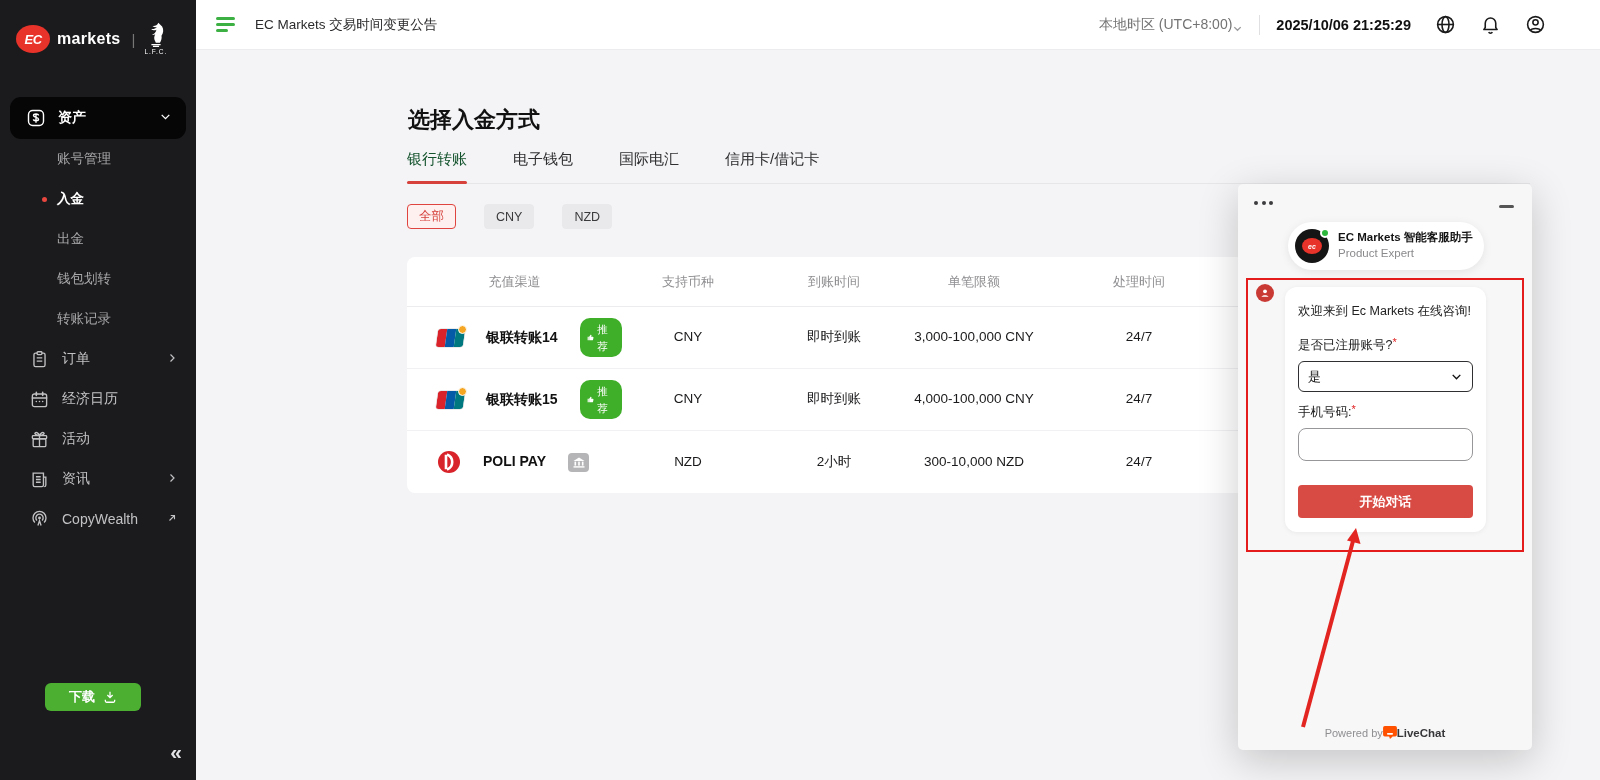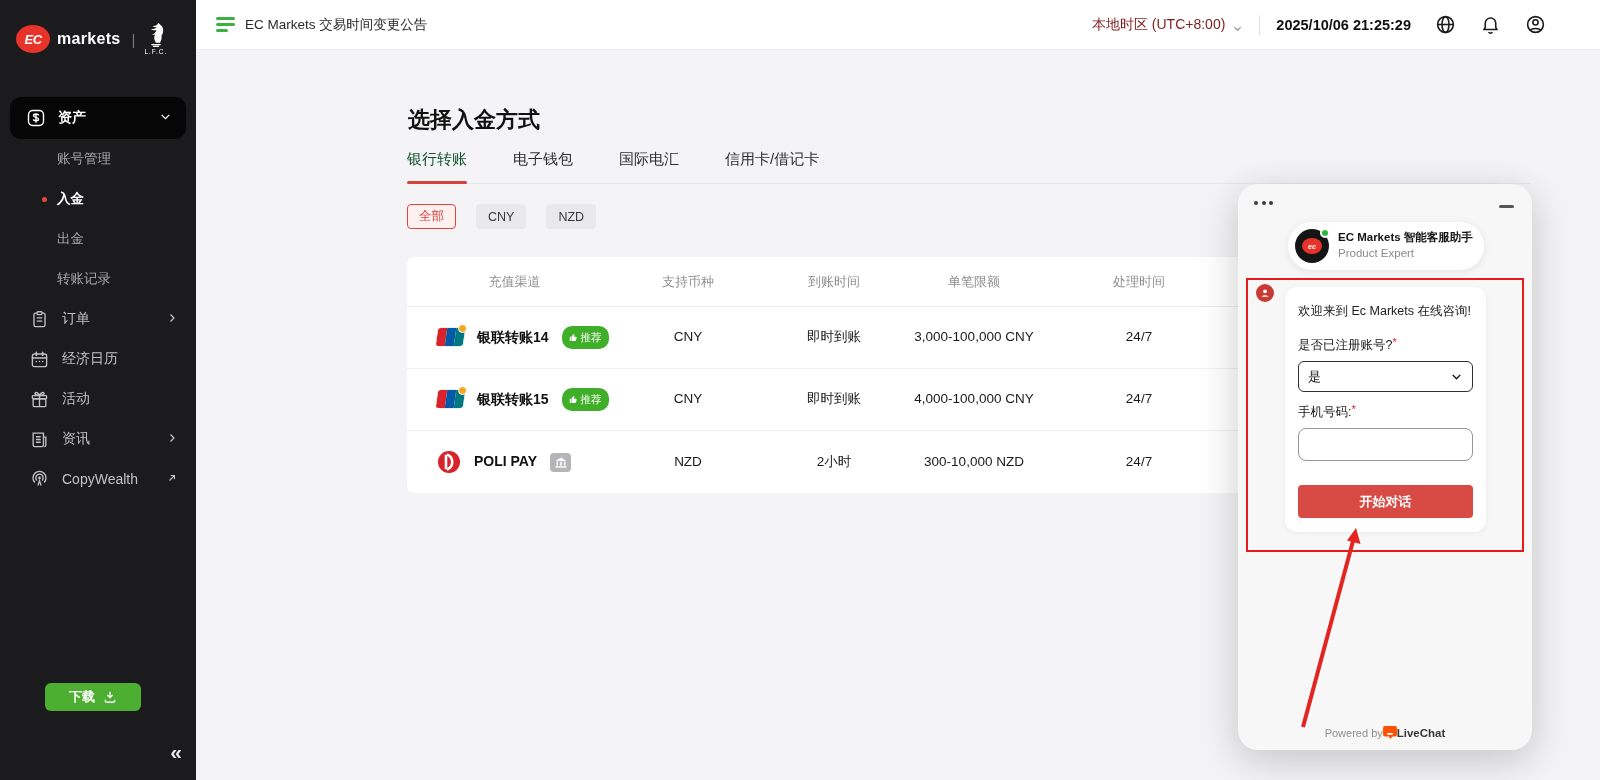--- a/index.html
+++ b/index.html
@@ -44,85 +44,85 @@
     font-size:13px; display:flex; align-items:center; justify-content:center; gap:8px;
     cursor:pointer; font-family:inherit; }
   .dl-btn svg { width:14px; height:14px; }
   .collapse { position:absolute; right:14px; bottom:18px; color:#e4e4e6;
     font-size:21px; font-weight:bold; cursor:pointer; line-height:1; }
 
   
   .topbar { position:absolute; left:196px; top:0; width:1404px; height:50px;
     background:#fff; border-bottom:1px solid #ececee; display:flex; align-items:center;
     padding:0 54px 0 20px; z-index:4; }
-  .ann { display:flex; align-items:center; gap:10px; cursor:pointer; }
+  .ann { display:flex; align-items:center; gap:20px; cursor:pointer; }
   .ann-icon { display:flex; flex-direction:column; gap:3.5px; }
   .ann-icon i { display:block; height:2.6px; background:#3cb043; border-radius:2px; }
   .ann-icon i:nth-child(1){ width:19px; } .ann-icon i:nth-child(2){ width:19px; }
   .ann-icon i:nth-child(3){ width:12px; }
   .ann-text { font-size:13.5px; color:#2b2b2d; font-weight:500; }
   .tb-right { margin-left:auto; display:flex; align-items:center; }
-  .tz { display:flex; align-items:flex-end; gap:7px; font-size:14px; color:#7f1d1d;
+  .tz { display:flex; align-items:flex-end; font-size:14px; color:#737373;
     cursor:pointer; }
   .tz svg { width:11px; height:11px; }
   .tb-div { width:1px; height:20px; background:#e0e0e2; margin:0 16px; }
   .dt { font-size:14.5px; font-weight:bold; color:#111; }
   .tb-ic { width:21px; height:21px; margin-left:24px; cursor:pointer; color:#1a1a1a; }
   .tb-ic svg { width:21px; height:21px; }
 
   
   .main { position:absolute; left:196px; top:50px; width:1404px; height:730px;
     background:#f4f4f6; }
   .page-title { position:absolute; left:212px; top:55px; font-size:22px;
     font-weight:bold; color:#111; }
   .tabs { position:absolute; left:211px; top:100px; width:1123px;
     border-bottom:1px solid #e6e6e8; display:flex; }
   .tab { font-size:15px; color:#2e2e30; padding:0 0 14px 0; margin-right:46px;
     cursor:pointer; position:relative; }
   .tab.active { color:#14532d; }
   .tab.active::after { content:""; position:absolute; left:0; right:0; bottom:-1px;
     height:3px; border-radius:2px; background:#d6413c; }
-  .chips { position:absolute; left:211px; top:154px; display:flex; gap:20px; }
+  .chips { position:absolute; left:211px; top:154px; display:flex; gap:28px; }
   .chip { height:25px; padding:0 11px; border-radius:4px; font-size:12.5px;
     display:flex; align-items:center; cursor:pointer; background:#e9e9eb; color:#3a3a3c;
     border:1px solid #e9e9eb; }
   .chip.active { background:#fdf0ef; border-color:#e0443f; color:#d6413c; }
 
   
   .card { position:absolute; left:211px; top:207px; width:1123px; background:#fff;
     border-radius:8px; overflow:hidden; }
   .trow { display:grid; grid-template-columns:215px 132px 160px 120px 210px 1fr;
     align-items:center; }
   .thead { height:50px; border-bottom:1px solid #ececee; }
   .th { font-size:13px; color:#8f8f92; text-align:center; }
   .th:first-child { text-align:center; }
   .tr { height:62px; border-bottom:1px solid #f1f1f3; cursor:pointer; }
   .tr:last-child { border-bottom:none; }
   .td { font-size:13.5px; color:#1a1a1c; text-align:center; line-height:1.55; }
-  .chan { display:flex; align-items:center; gap:13px; padding-left:30px; text-align:left; }
+  .chan { display:flex; align-items:center; gap:22px; padding-left:30px; text-align:left; }
   .chan-name { font-size:14px; font-weight:bold; color:#111; white-space:nowrap; }
   .up-card { position:relative; width:27px; height:18px; border-radius:3px;
     overflow:hidden; transform:skewX(-8deg); display:flex; flex:none;
     box-shadow:0 0 0 .5px #d7d7d9; }
   .up-card i { flex:1; } .up-card i:nth-child(1){background:#d9222a;}
   .up-card i:nth-child(2){background:#045aa7;} .up-card i:nth-child(3){background:#00787f;}
   .up-wrap { position:relative; flex:none; }
   .up-medal { position:absolute; right:-3px; top:-4px; width:9px; height:9px;
     border-radius:50%; background:#f5a623; border:1px solid #fff; }
   .poli { width:24px; height:24px; flex:none; }
   .badge-rec { display:inline-flex; align-items:center; gap:3px; background:#3fae29;
     color:#fff; font-size:10.5px; border-radius:10px; padding:3px 7px; }
   .badge-rec svg { width:9px; height:9px; }
   .badge-bank { display:inline-flex; align-items:center; justify-content:center;
     width:21px; height:19px; border-radius:4px; background:#b5b5b8; }
   .badge-bank svg { width:12px; height:11px; }
 
   
   .chat { position:absolute; left:1238px; top:184px; width:294px; height:566px;
-    background:#f7f7f8; border-radius:20px; box-shadow:0 10px 40px rgba(0,0,0,.20);
+    background:#f7f7f8; border-radius:5px; box-shadow:0 10px 40px rgba(0,0,0,.20);
     z-index:10; }
   .chat-dots { position:absolute; left:16px; top:17px; display:flex; gap:3.5px;
     cursor:pointer; }
   .chat-dots i { width:4px; height:4px; border-radius:50%; background:#3c3c3e; }
   .chat-min { position:absolute; right:18px; top:21px; width:15px; height:2.6px;
     background:#555; border-radius:2px; cursor:pointer; }
   .agent-card { position:absolute; left:50px; top:38px; width:196px; height:48px;
     background:#fff; border-radius:24px; box-shadow:0 2px 10px rgba(0,0,0,.08);
     display:flex; align-items:center; gap:9px; padding:0 10px 0 7px; }
   .agent-av { position:relative; width:34px; height:34px; flex:none; }
@@ -199,20 +199,23 @@
     <span>账号管理</span>
   </div>
   <div class="subitem active">
     <span class="reddot"></span>
     <span>入金</span>
   </div>
   <div class="subitem">
     <span>出金</span>
   </div>
   <div class="subitem">
+    <span>钱包划转</span>
+  </div>
+  <div class="subitem">
     <span>转账记录</span>
   </div>
 
   <div class="si">
     <svg class="ic" viewBox="0 0 24 24" fill="none" stroke="#c2c2c4" stroke-width="1.7">
       <rect x="5" y="4" width="14" height="17" rx="2"></rect>
       <rect x="9" y="2.2" width="6" height="3.6" rx="1" fill="#1b1b1d"></rect>
       <path d="M8.5 10h7M8.5 14h7"></path>
     </svg>
     <span>订单</span>

